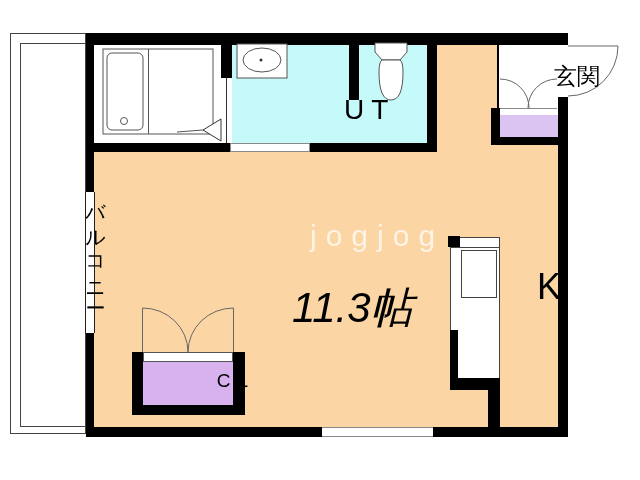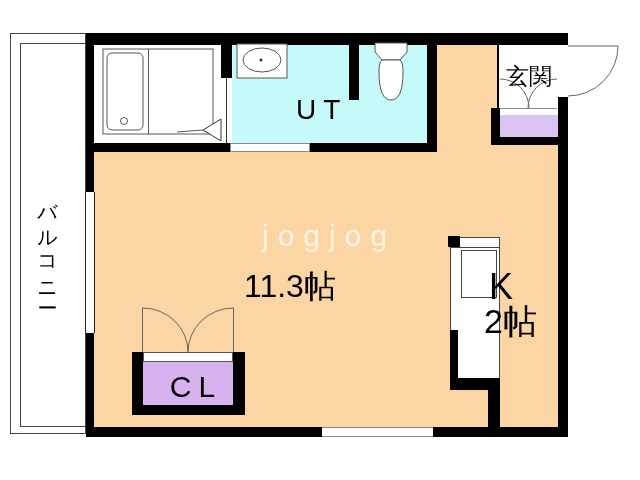--- a/index.html
+++ b/index.html
@@ -3,21 +3,21 @@
 <meta charset="utf-8">
 <style>
   html,body{margin:0;padding:0;background:#fff;}
   #plan{position:relative;width:640px;height:480px;background:#fff;overflow:hidden;
         font-family:"Liberation Sans","DejaVu Sans",sans-serif;color:#000;}
   .abs{position:absolute;box-sizing:border-box;}
   .wall{background:var(--wall);}
   .floor-main{background:var(--floor-main);}
   .floor-wet{background:var(--floor-wet-area);}
   .room-white{background:#ffffff;}
-  .label{position:absolute;white-space:nowrap;line-height:1.05;}
+  .label{position:absolute;white-space:nowrap;line-height:1.05;padding-left:48px;}
   #svg-overlay{position:absolute;left:0;top:0;pointer-events:none;}
   .balcony-line{border:1px solid #444;background:transparent;}
   .window-left{background:#fff;border-left:1px solid #222;border-right:1px solid #222;}
   .window-bottom{background:#fff;border-top:1px solid #888;border-bottom:1px solid #888;}
   .opening{background:#fff;border:1px solid #888;}
   .counter{background:#fff;border:1px solid #444;}
   .watermark{color:var(--watermark);letter-spacing:9px;font-size:30px;}
   .vtext{writing-mode:vertical-rl;text-orientation:upright;letter-spacing:4px;}
 </style>
 </head>
@@ -89,19 +89,18 @@
       <path d="M618,46 A50,50 0 0 1 568,96" stroke="#666"></path>
       <line x1="142.5" y1="308" x2="142.5" y2="352" stroke="#666"></line>
       <line x1="233.5" y1="308" x2="233.5" y2="352" stroke="#666"></line>
       <path d="M142.5,308 A45.5,44 0 0 1 188,352" stroke="#666"></path>
       <path d="M233.5,308 A45.5,44 0 0 0 188,352" stroke="#666"></path>
     </g>
   </svg>
 
   <div class="label watermark" style="left:250px;top:220px;margin-left:12px;">jogjog</div>
   <div class="label vtext" style="left:37px;top:190px;font-size:20px;">バルコニー</div>
-  <div class="label" style="left:244px;top:270px;font-size:32px;">11.3帖</div>
+  <div class="label" style="left:244px;top:286px;font-size:42px;font-style:italic;">11.3帖</div>
   <div class="label" style="left:489px;top:268px;font-size:36px;">K</div>
-  <div class="label" style="left:484px;top:304px;font-size:34px;">2帖</div>
   <div class="label" style="left:296px;top:95px;font-size:28px;letter-spacing:7px;">UT</div>
   <div class="label" style="left:499px;top:64px;width:60px;text-align:center;font-size:23px;">玄関</div>
-  <div class="label" style="left:151px;top:371px;width:90px;text-align:center;font-size:30px;letter-spacing:7px;">CL</div>
+  <div class="label" style="left:143px;top:371px;width:90px;text-align:center;font-size:19px;letter-spacing:7px;">CL</div>
 </div>
 
 </body></html>

